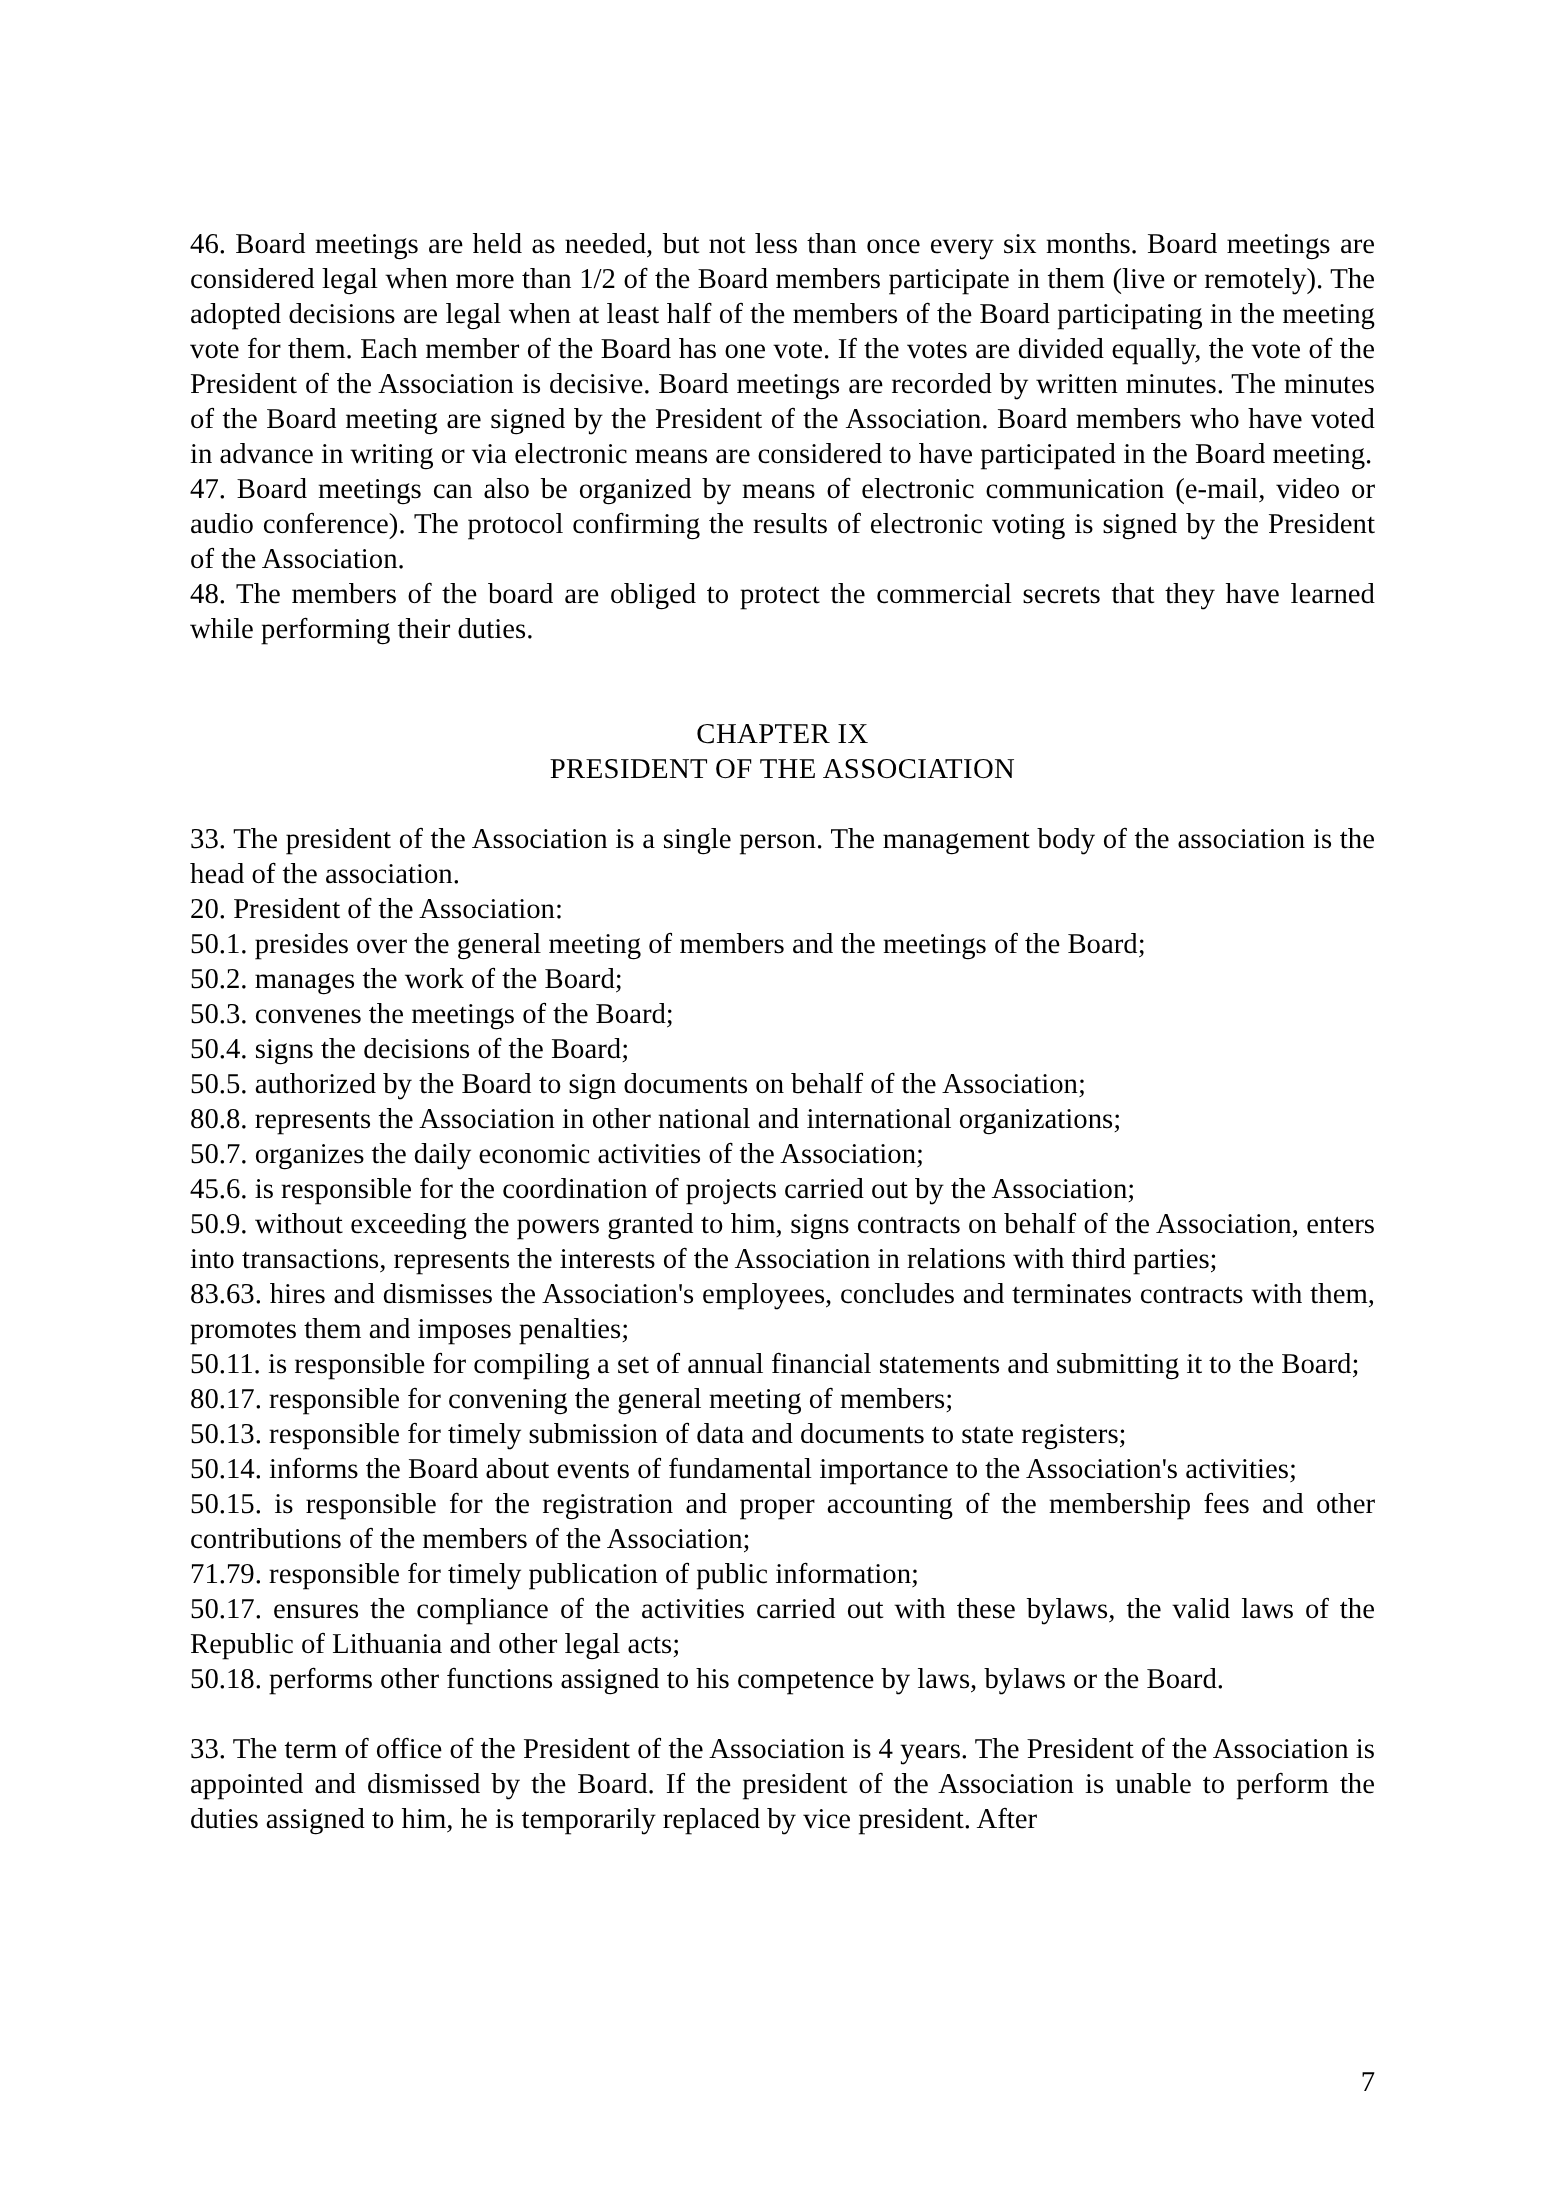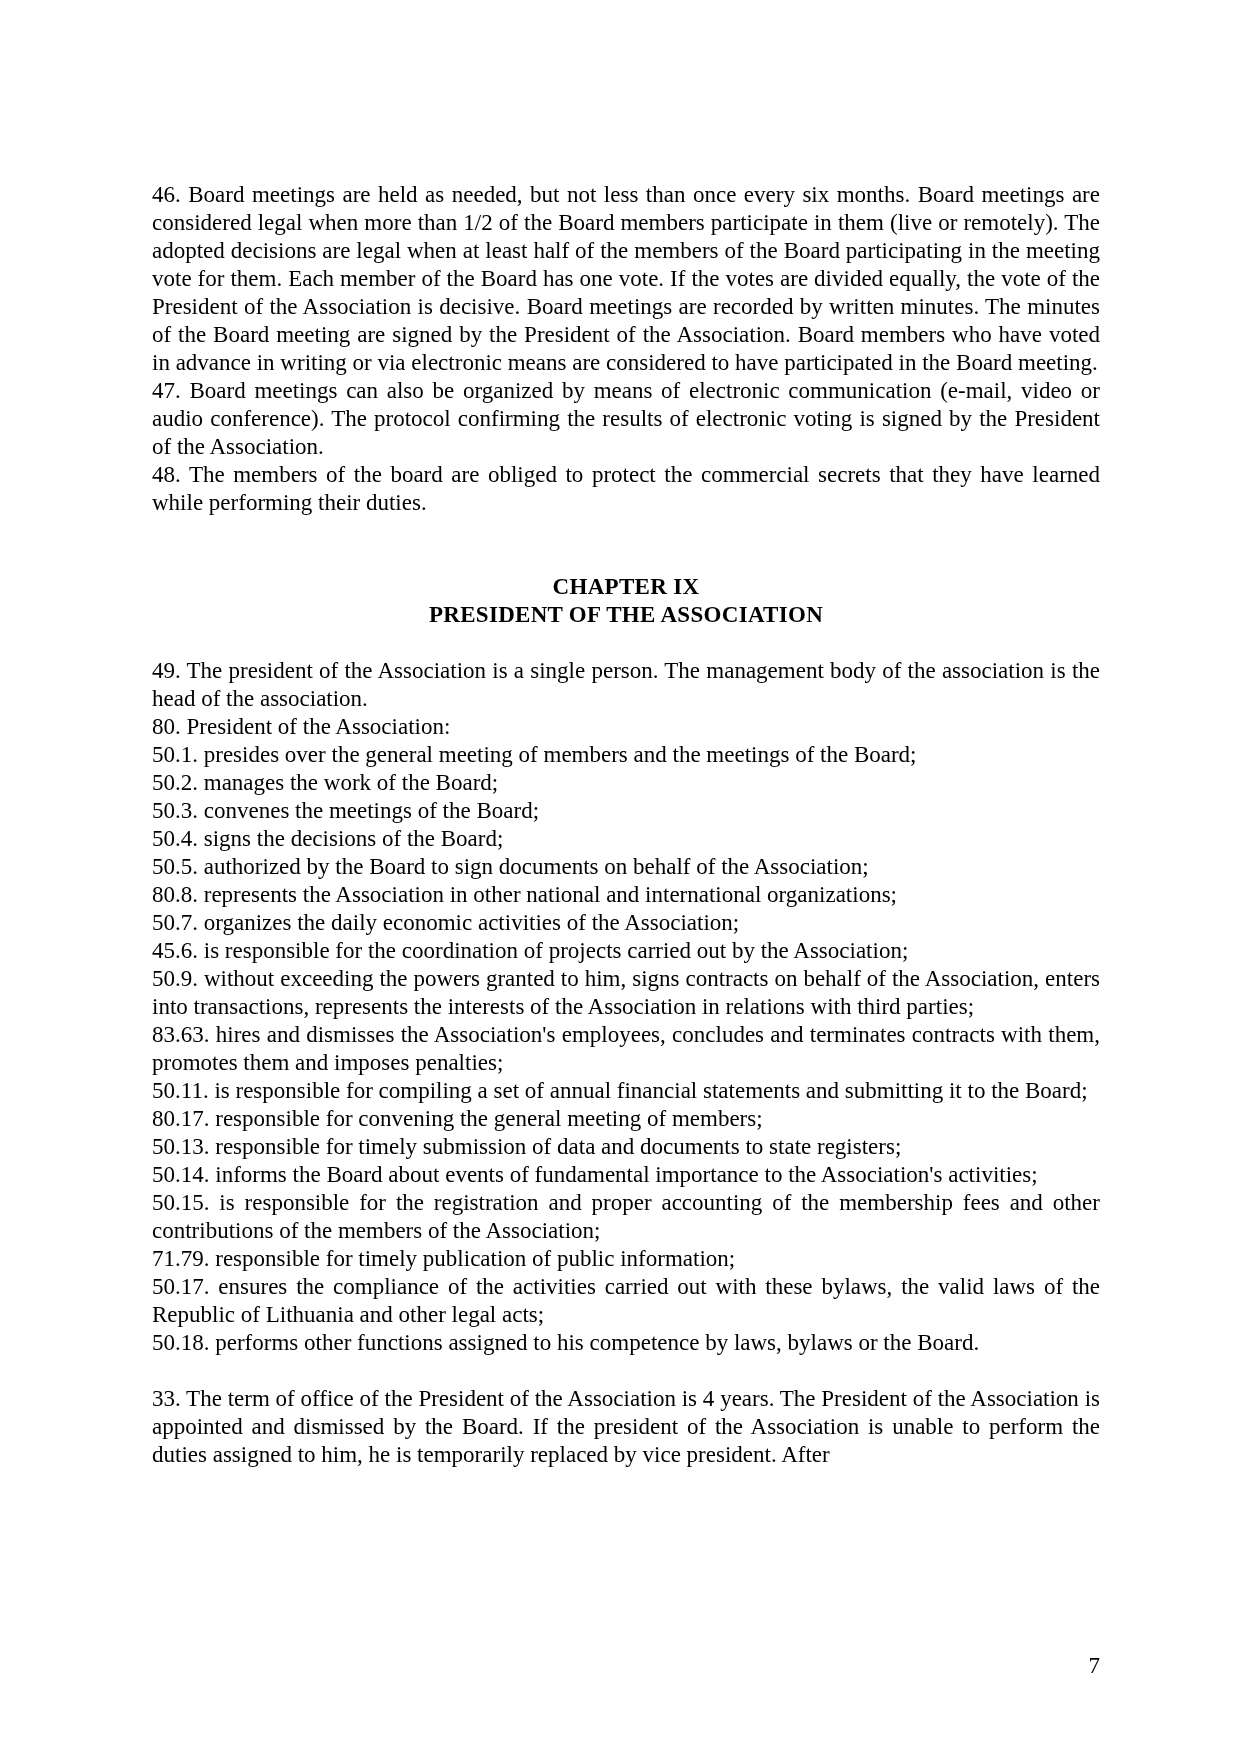--- a/index.html
+++ b/index.html
@@ -33,21 +33,21 @@
   .doc p.body {
     margin: 0;
     text-align: justify;
     text-justify: inter-word;
   }
   .doc p.gap-before-1 { margin-top: 28px; }
   .doc h2.heading {
     margin: 56px 0 28px 0;
     font-size: 23px;
     line-height: 28px;
-    font-weight: bold;
+    font-weight: normal;
     text-align: center;
     letter-spacing: 0.3px;
   }
   .page-number {
     position: absolute;
     left: 152px;
     top: 1652px;
     width: 948px;
     text-align: right;
     font-size: 23px;
@@ -56,22 +56,22 @@
 </style>
 </head>
 <body>
 
 <div class="page">
   <div class="doc">
       <p class="body">46. Board meetings are held as needed, but not less than once every six months. Board meetings are considered legal when more than 1/2 of the Board members participate in them (live or remotely). The adopted decisions are legal when at least half of the members of the Board participating in the meeting vote for them. Each member of the Board has one vote. If the votes are divided equally, the vote of the President of the Association is decisive. Board meetings are recorded by written minutes. The minutes of the Board meeting are signed by the President of the Association. Board members who have voted in advance in writing or via electronic means are considered to have participated in the Board meeting.</p>
       <p class="body">47. Board meetings can also be organized by means of electronic communication (e-mail, video or audio conference). The protocol confirming the results of electronic voting is signed by the President of the Association.</p>
       <p class="body">48. The members of the board are obliged to protect the commercial secrets that they have learned while performing their duties.</p>
       <h2 class="heading">CHAPTER IX<br>PRESIDENT OF THE ASSOCIATION</h2>
-      <p class="body">49. The president of the Association is a single person. The management body of the association is the head of the association.</p>
-      <p class="body">80. President of the Association:</p>
+      <p class="body">33. The president of the Association is a single person. The management body of the association is the head of the association.</p>
+      <p class="body">20. President of the Association:</p>
       <p class="body">50.1. presides over the general meeting of members and the meetings of the Board;</p>
       <p class="body">50.2. manages the work of the Board;</p>
       <p class="body">50.3. convenes the meetings of the Board;</p>
       <p class="body">50.4. signs the decisions of the Board;</p>
       <p class="body">50.5. authorized by the Board to sign documents on behalf of the Association;</p>
       <p class="body">80.8. represents the Association in other national and international organizations;</p>
       <p class="body">50.7. organizes the daily economic activities of the Association;</p>
       <p class="body">45.6. is responsible for the coordination of projects carried out by the Association;</p>
       <p class="body">50.9. without exceeding the powers granted to him, signs contracts on behalf of the Association, enters into transactions, represents the interests of the Association in relations with third parties;</p>
       <p class="body">83.63. hires and dismisses the Association's employees, concludes and terminates contracts with them, promotes them and imposes penalties;</p>

